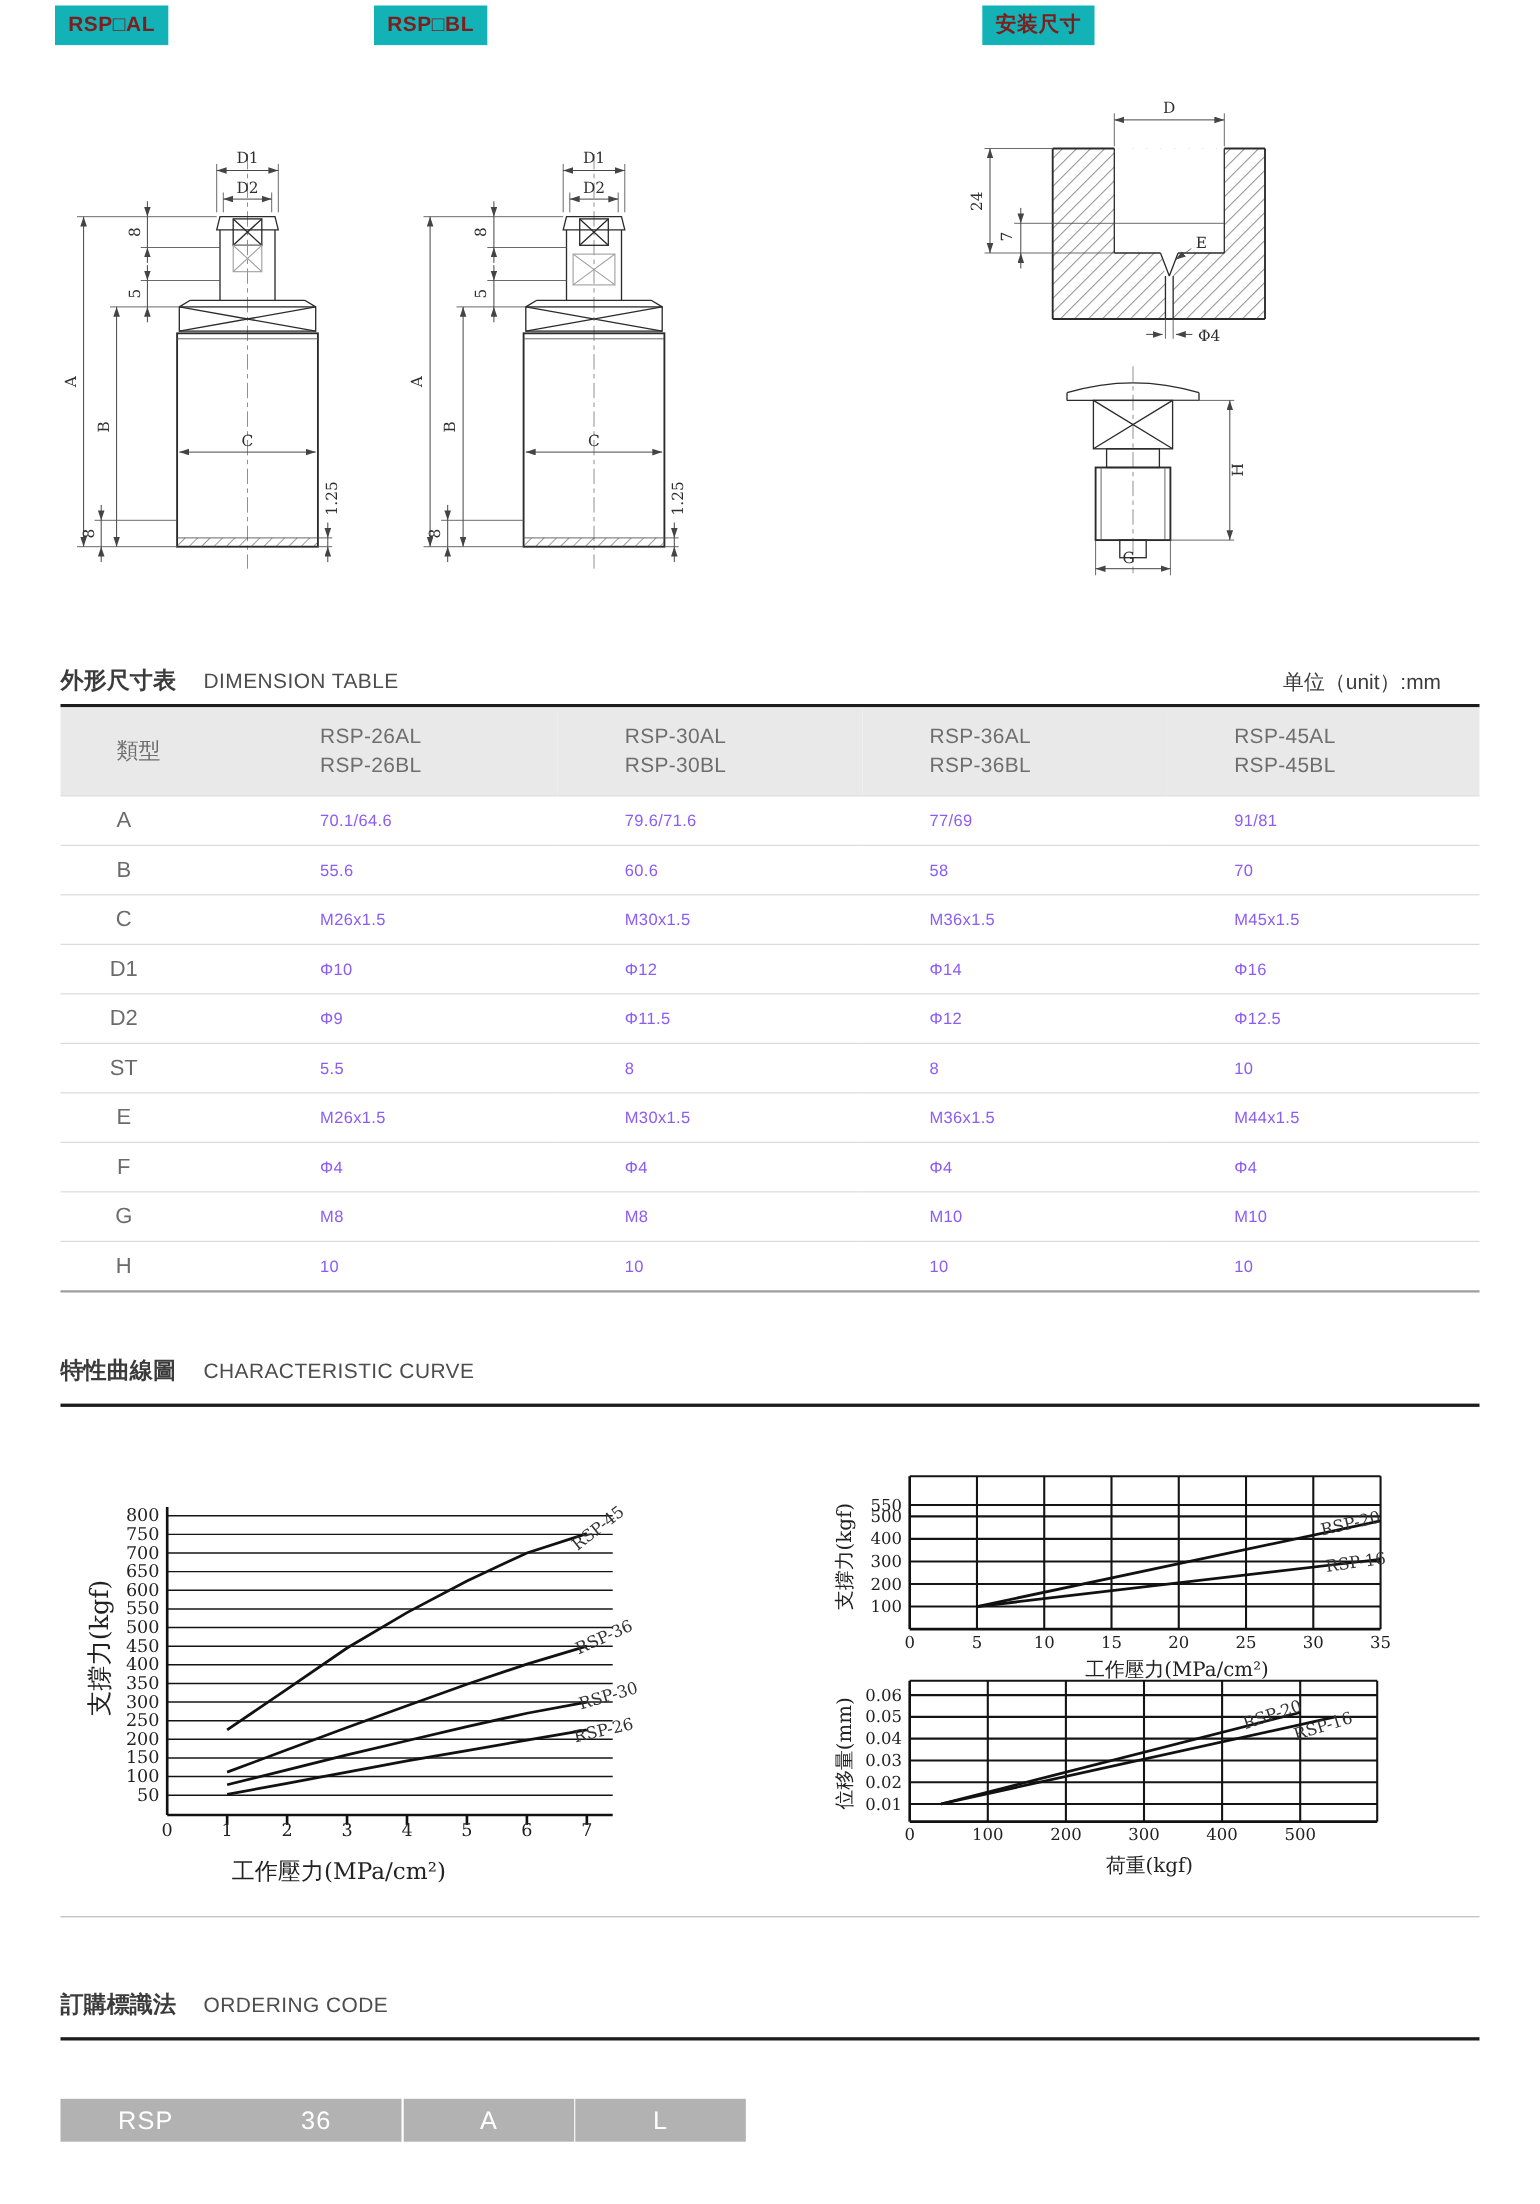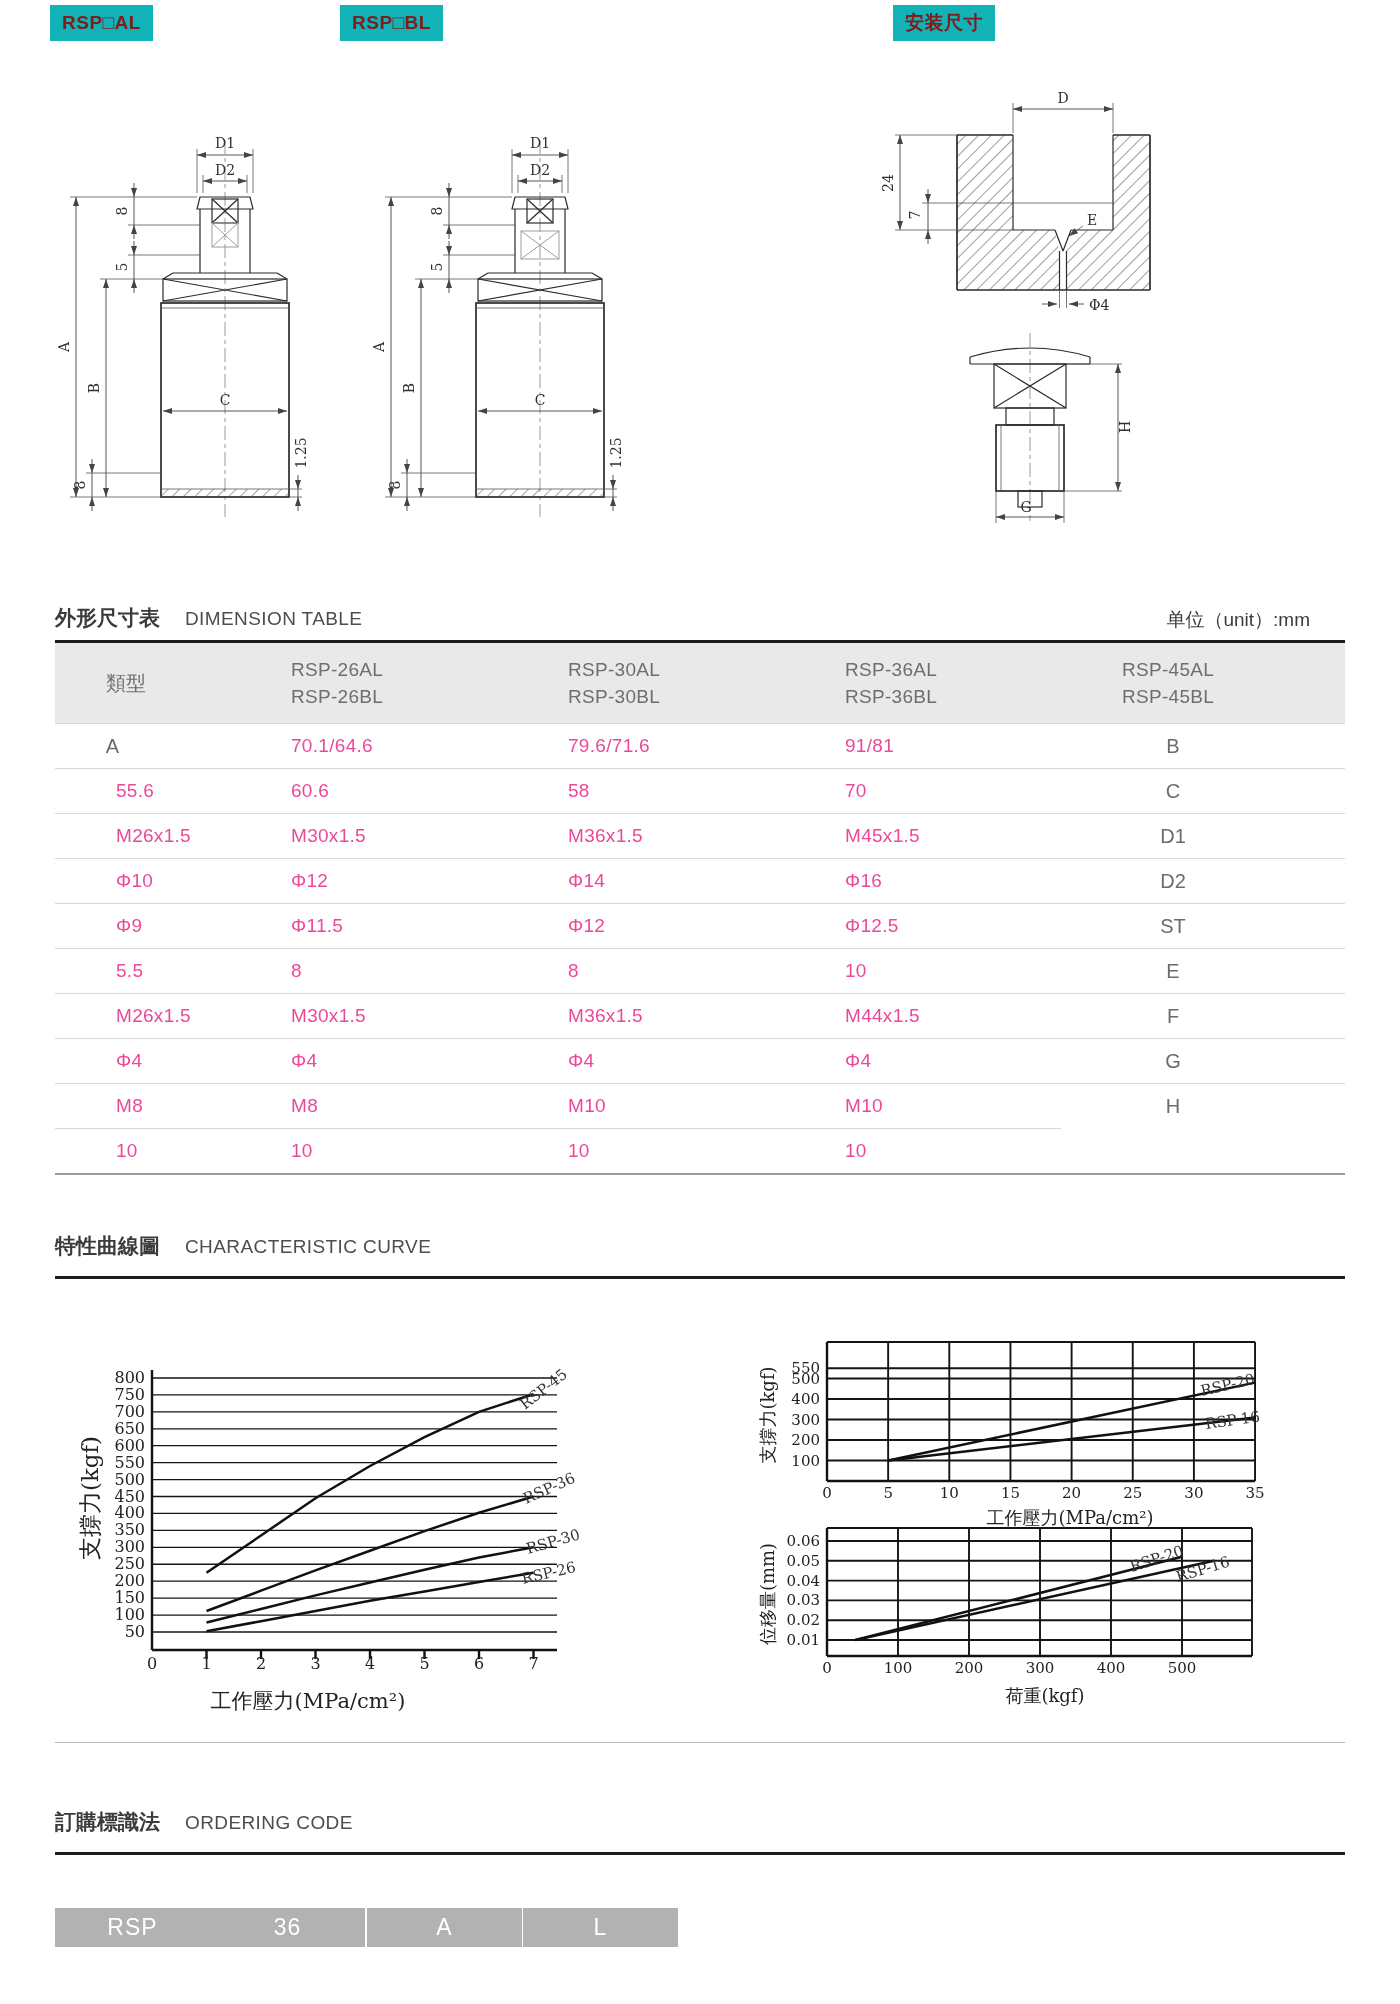--- a/index.html
+++ b/index.html
@@ -18,22 +18,22 @@
   
   #dim-grid{position:absolute;left:55px;top:640px;width:1290px;display:grid;
             grid-template-columns:175px 277px 277px 277px 1fr;
             border-top:3px solid #1c1c1c;border-bottom:2px solid #9c9c9c;}
   .dt-h{background:#e9e9e9;min-height:80px;display:flex;flex-direction:column;justify-content:center;
         color:#6e6e6e;font-size:19px;line-height:27px;padding-left:27px;}
   .dt-type{align-items:center;padding-right:60px;font-size:20px;}
   .dt-col{padding-left:61px;letter-spacing:0.3px;}
   .dt-param{min-height:44px;display:flex;align-items:center;justify-content:center;padding-right:60px;
             color:#6b6b6b;font-size:20px;border-top:1px solid #d8d8d8;}
-  .dt-val{min-height:44px;display:flex;align-items:center;padding-left:61px;color:#ec4899;
-          font-size:19px;border-top:1px solid #d8d8d8;letter-spacing:0.3px;}
+  .dt-val{min-height:44px;display:flex;align-items:center;padding-left:61px;color:#8b5cf6;
+          font-size:15px;border-top:1px solid #d8d8d8;letter-spacing:0.3px;}
   
   .dw{position:absolute;}
   .dw .part{fill:none;stroke:#2b2b2b;stroke-width:1.2px;}
   .dw .p15{fill:none;stroke:#2b2b2b;stroke-width:1.7px;}
   .dw .thin{fill:none;stroke:#555;stroke-width:0.8px;}
   .dw .dim{fill:none;stroke:#444;stroke-width:0.9px;}
   .dw .ghost{fill:none;stroke:#9e9e9e;stroke-width:1px;}
   .dw .cline{fill:none;stroke:#808080;stroke-width:0.8px;stroke-dasharray:14 4 4 4;}
   .dw text{font-family:"DejaVu Serif","Liberation Serif",serif;font-size:14px;fill:#2f2f2f;}
   
@@ -250,20 +250,21 @@
       <div>RSP-36AL</div>
       <div>RSP-36BL</div>
     </div>
     <div class="dt-h dt-col">
       <div>RSP-45AL</div>
       <div>RSP-45BL</div>
     </div>
     <div class="dt-param">A</div>
     <div class="dt-val">70.1/64.6</div>
     <div class="dt-val">79.6/71.6</div>
+    <div class="dt-val">77/69</div>
     <div class="dt-val">91/81</div>
     <div class="dt-param">B</div>
     <div class="dt-val">55.6</div>
     <div class="dt-val">60.6</div>
     <div class="dt-val">58</div>
     <div class="dt-val">70</div>
     <div class="dt-param">C</div>
     <div class="dt-val">M26x1.5</div>
     <div class="dt-val">M30x1.5</div>
     <div class="dt-val">M36x1.5</div>

